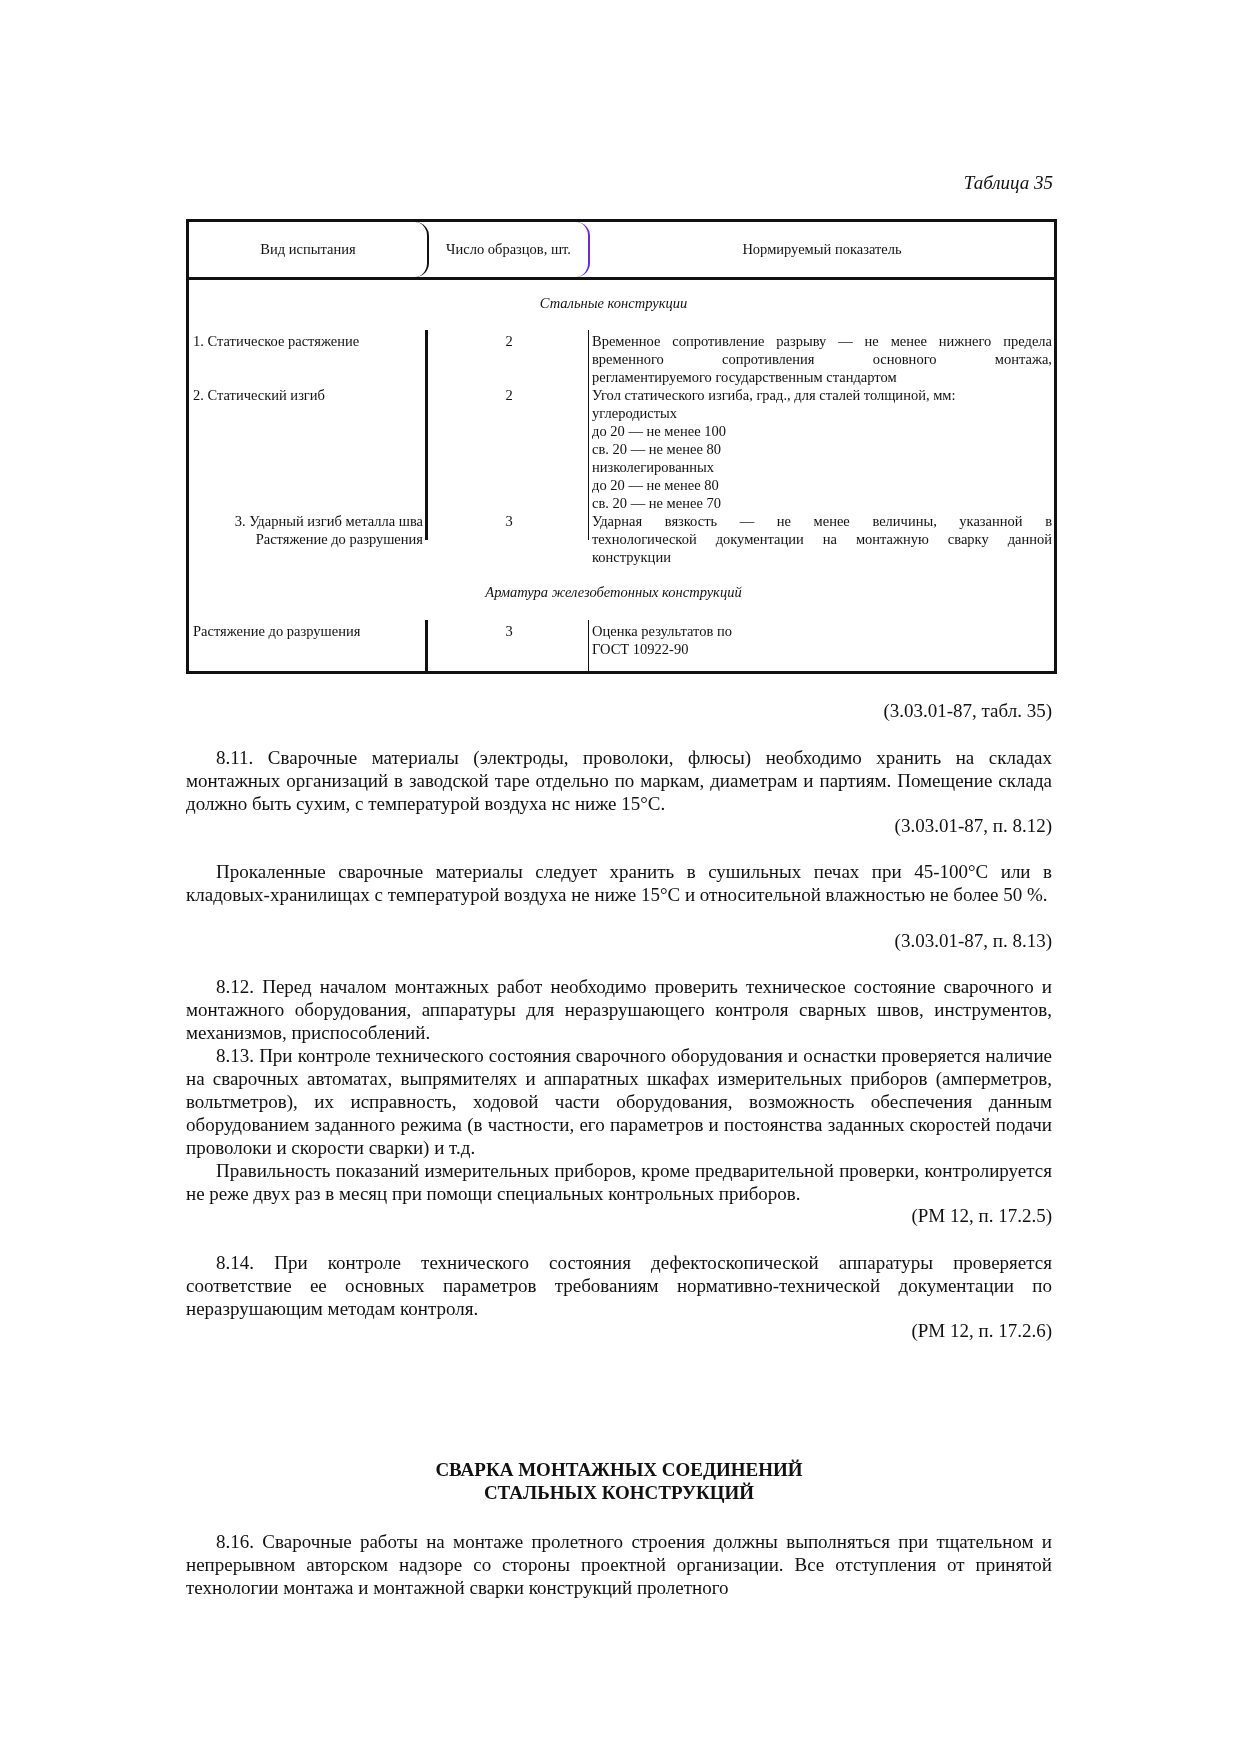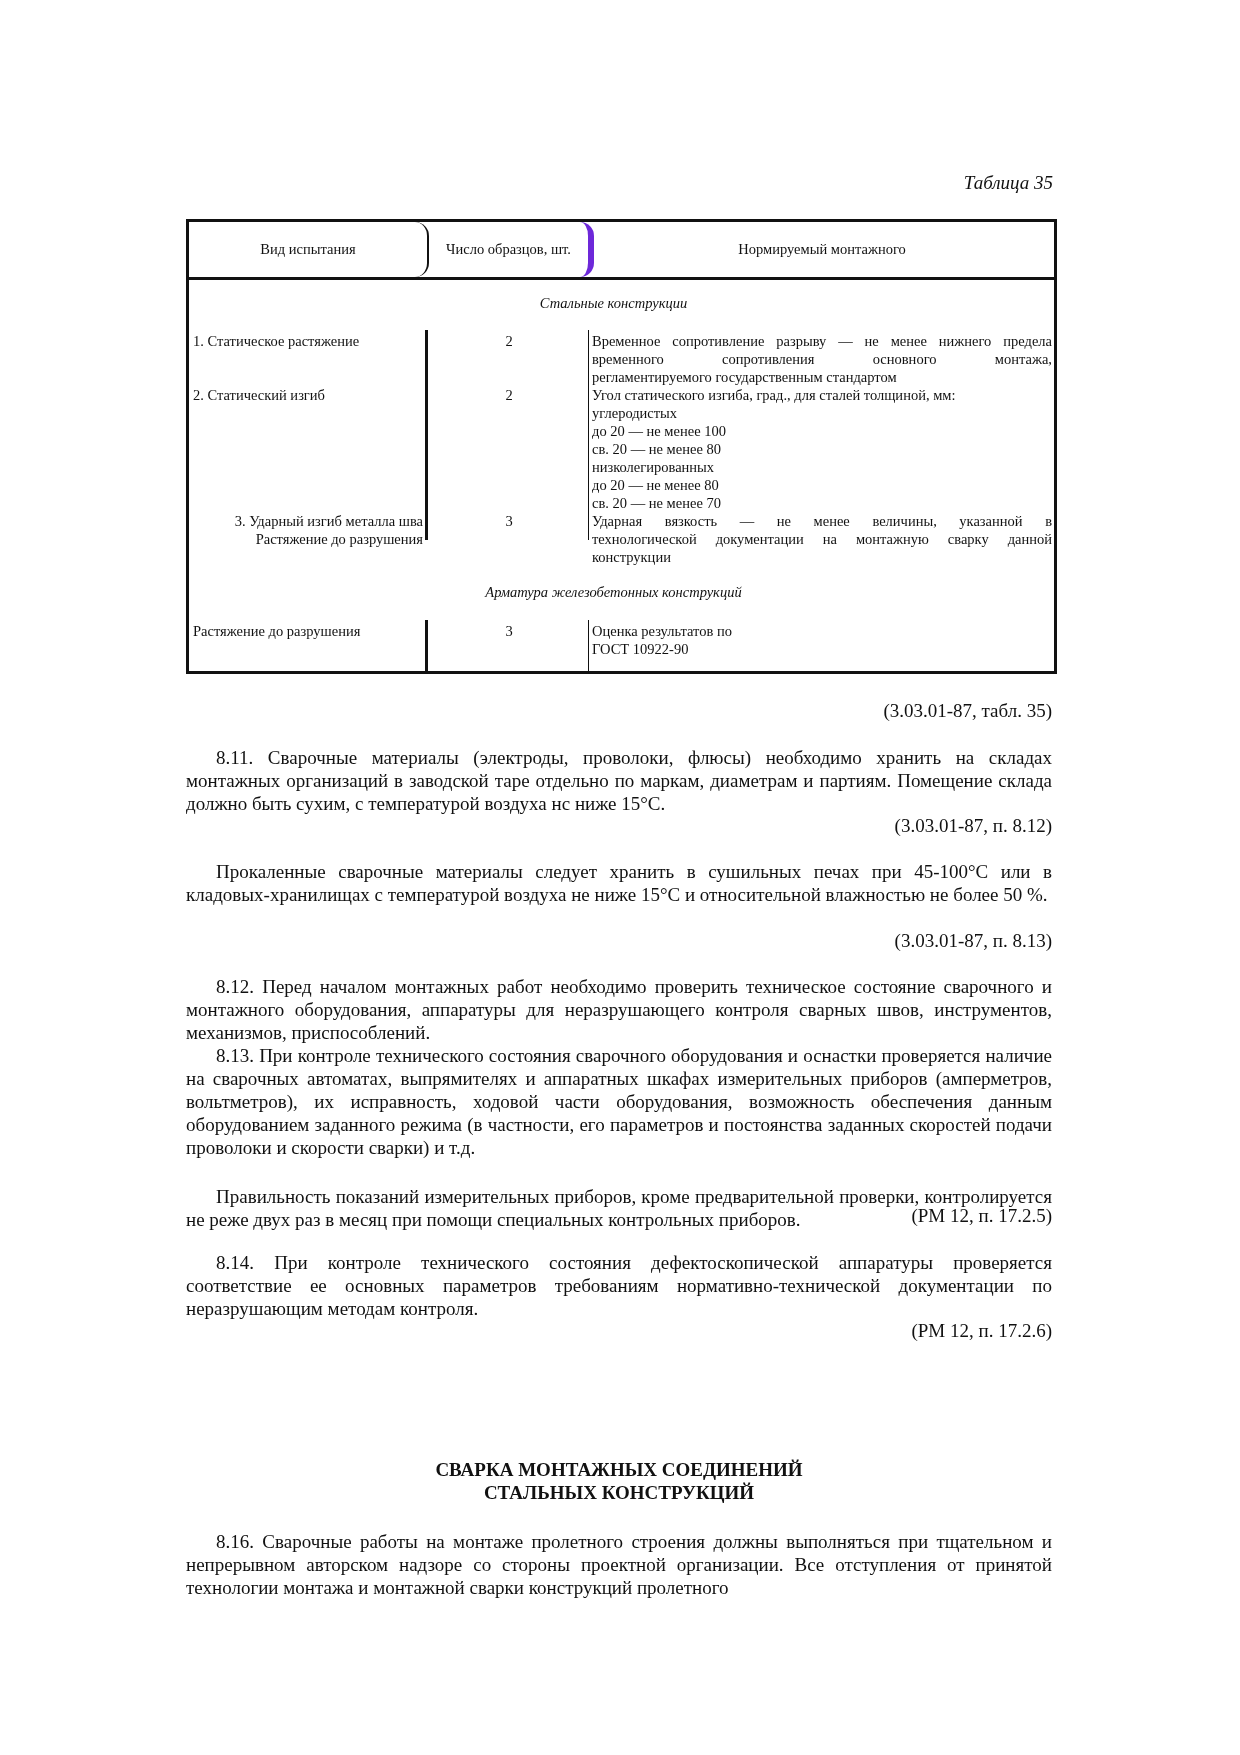--- a/index.html
+++ b/index.html
@@ -9,21 +9,21 @@
 
   .table-caption { position: absolute; right: 187px; top: 172px; font-size: 19px; font-style: italic; }
 
   .tbl { position: absolute; left: 186px; top: 219px; width: 871px; height: 455px;
          border: 3px solid #111; box-sizing: border-box; }
   .tbl .hdr { position: absolute; left: 0; top: 0; right: 0; height: 58px;
               border-bottom: 3px solid #111; box-sizing: border-box; }
   .tbl .hdr div { position: absolute; top: 0; height: 55px; display: flex; align-items: center;
                   justify-content: center; font-size: 14.5px; border-radius: 14px; }
   .tbl .hdr .c1 { left: 0; width: 238px; border-right: 2px solid #111; }
-  .tbl .hdr .c2 { left: 240px; width: 159px; border-right: 6px solid #6d28d9; }
+  .tbl .hdr .c2 { left: 240px; width: 159px; border-right: 2px solid #6d28d9; }
   .tbl .hdr .c3 { left: 401px; right: 0; }
 
   .section-title { position: absolute; left: 0; right: 16px; text-align: center; font-style: italic; font-size: 14.5px; }
 
   .cell { position: absolute; font-size: 14.5px; line-height: 18px; }
   .col1 { left: 4px; width: 230px; }
   .col2 { left: 240px; width: 160px; text-align: center; }
   .col3 { left: 403px; width: 460px; text-align: justify; }
   .col3 .ln { display: block; }
   .col3 .j { text-align: justify; text-align-last: justify; }
@@ -41,21 +41,21 @@
 <body>
 
 <div class="page">
 
   <div class="table-caption">Таблица 35</div>
 
   <div class="tbl">
     <div class="hdr">
       <div class="c1">Вид испытания</div>
       <div class="c2">Число образцов, шт.</div>
-      <div class="c3">Нормируемый монтажного</div>
+      <div class="c3">Нормируемый показатель</div>
     </div>
 
     <div class="section-title" style="top:73px;">Стальные конструкции</div>
 
     <div class="vline" style="left:236px; top:108px; width:3px; height:210px;"></div>
     <div class="vline" style="left:399px; top:108px; width:1px; height:210px;"></div>
 
     <div class="cell col1" style="top:110px;">1. Статическое растяжение</div>
     <div class="cell col2" style="top:110px;">2</div>
     <div class="cell col3" style="top:110px;">
@@ -105,21 +105,21 @@
   <div class="para" style="top:746px;"><span class="indent"></span><span>8.11. Сварочные материалы (электроды, проволоки, флюсы) необходимо хранить на складах монтажных организаций в заводской таре отдельно по маркам, диаметрам и партиям. Помещение склада должно быть сухим, с температурой воздуха нс ниже 15°С.</span></div>
   <div class="ref" style="top:815px;">(3.03.01-87, п. 8.12)</div>
 
   <div class="para" style="top:860px;"><span class="indent"></span><span>Прокаленные сварочные материалы следует хранить в сушильных печах при 45-100°С или в кладовых-хранилищах с температурой воздуха не ниже 15°С и относительной влажностью не более 50 %.</span></div>
   <div class="ref" style="top:930px;">(3.03.01-87, п. 8.13)</div>
 
   <div class="para" style="top:975px;"><span class="indent"></span><span>8.12. Перед началом монтажных работ необходимо проверить техническое состояние сварочного и монтажного оборудования, аппаратуры для неразрушающего контроля сварных швов, инструментов, механизмов, приспособлений.</span></div>
 
   <div class="para" style="top:1044px;"><span class="indent"></span><span>8.13. При контроле технического состояния сварочного оборудования и оснастки проверяется наличие на сварочных автоматах, выпрямителях и аппаратных шкафах измерительных приборов (амперметров, вольтметров), их исправность, ходовой части оборудования, возможность обеспечения данным оборудованием заданного режима (в частности, его параметров и постоянства заданных скоростей подачи проволоки и скорости сварки) и т.д.</span></div>
 
-  <div class="para" style="top:1185px;"><span class="indent"></span><span>Правильность показаний измерительных приборов, кроме предварительной проверки, контролируется не реже двух раз в месяц при помощи специальных контрольных приборов.</span></div>
+  <div class="para" style="top:1159px;"><span class="indent"></span><span>Правильность показаний измерительных приборов, кроме предварительной проверки, контролируется не реже двух раз в месяц при помощи специальных контрольных приборов.</span></div>
   <div class="ref" style="top:1205px;">(РМ 12, п. 17.2.5)</div>
 
   <div class="para" style="top:1251px;"><span class="indent"></span><span>8.14. При контроле технического состояния дефектоскопической аппаратуры проверяется соответствие ее основных параметров требованиям нормативно-технической документации по неразрушающим методам контроля.</span></div>
   <div class="ref" style="top:1320px;">(РМ 12, п. 17.2.6)</div>
 
 
   <div class="heading" style="top:1458px;">
     <div>СВАРКА МОНТАЖНЫХ СОЕДИНЕНИЙ</div>
     <div>СТАЛЬНЫХ КОНСТРУКЦИЙ</div>
   </div>

